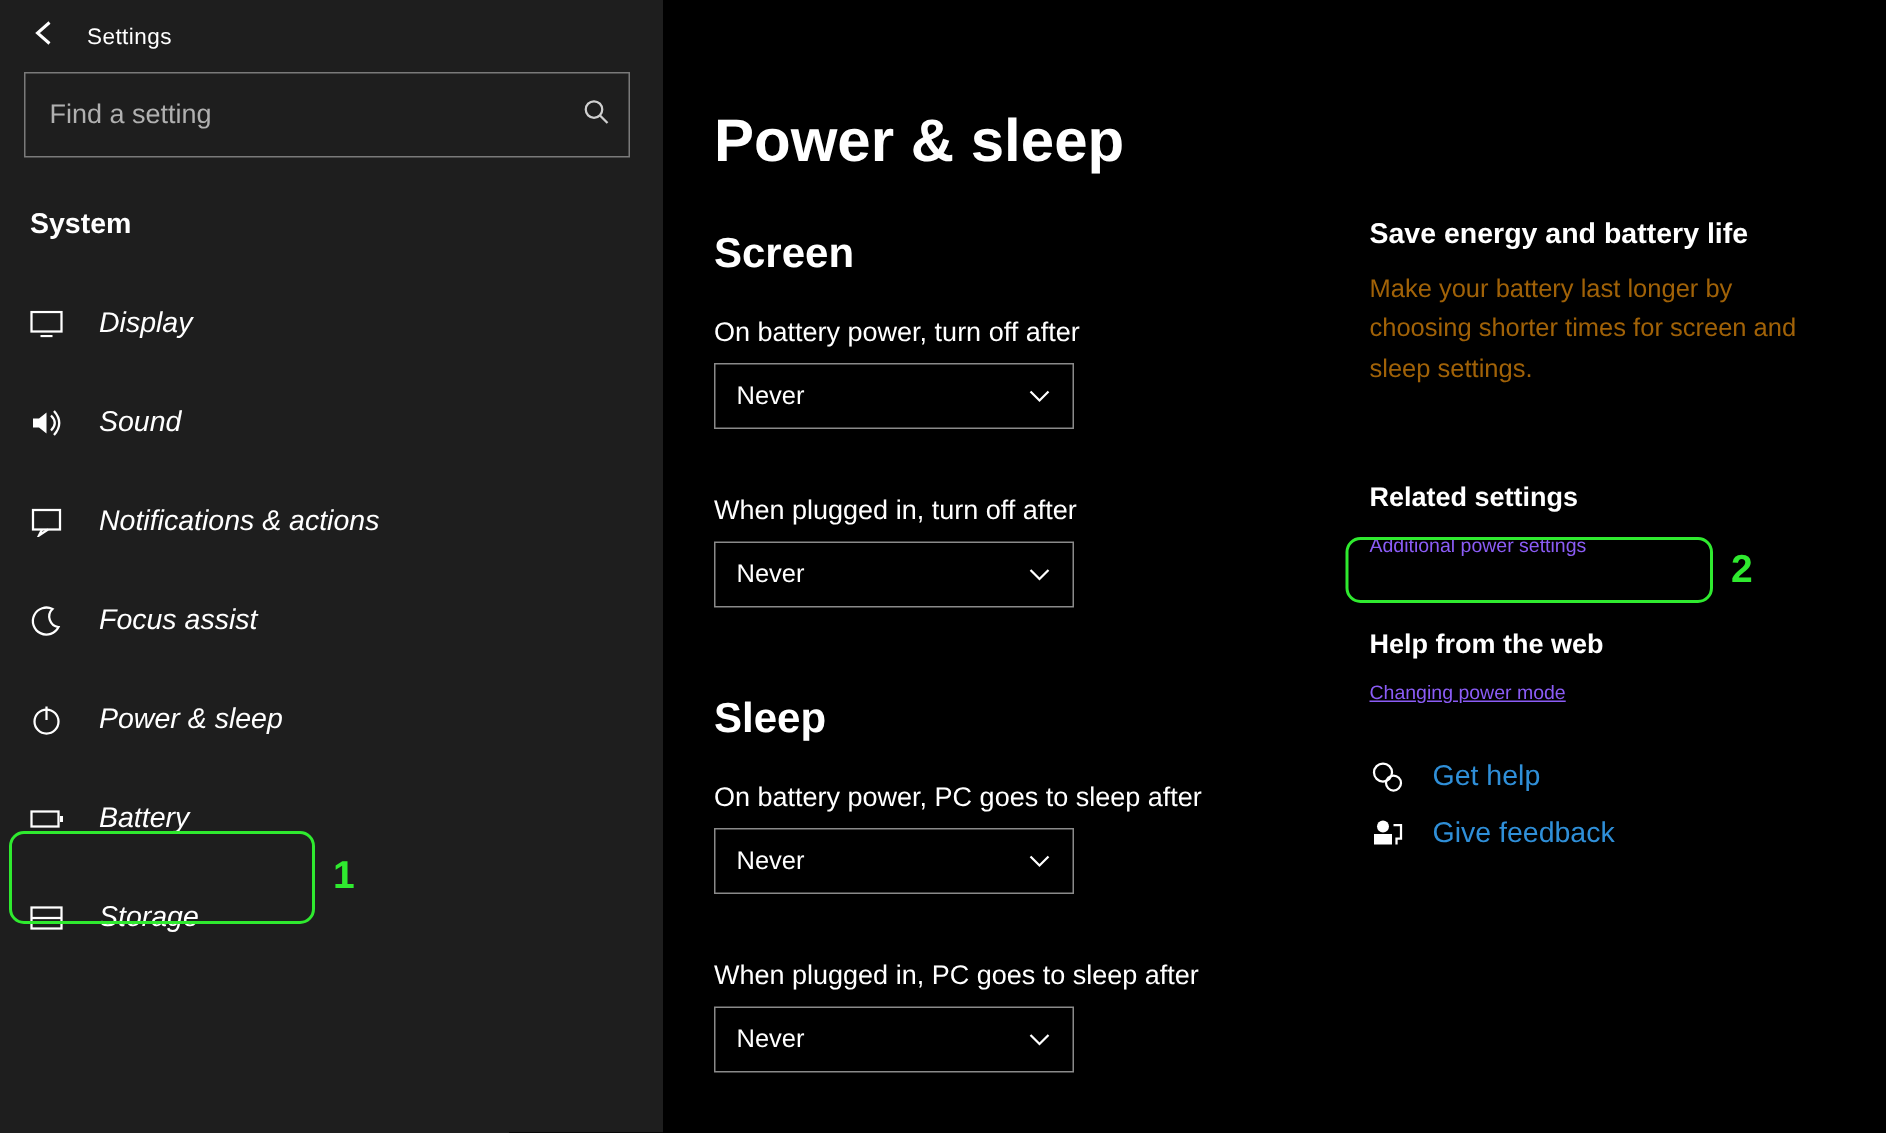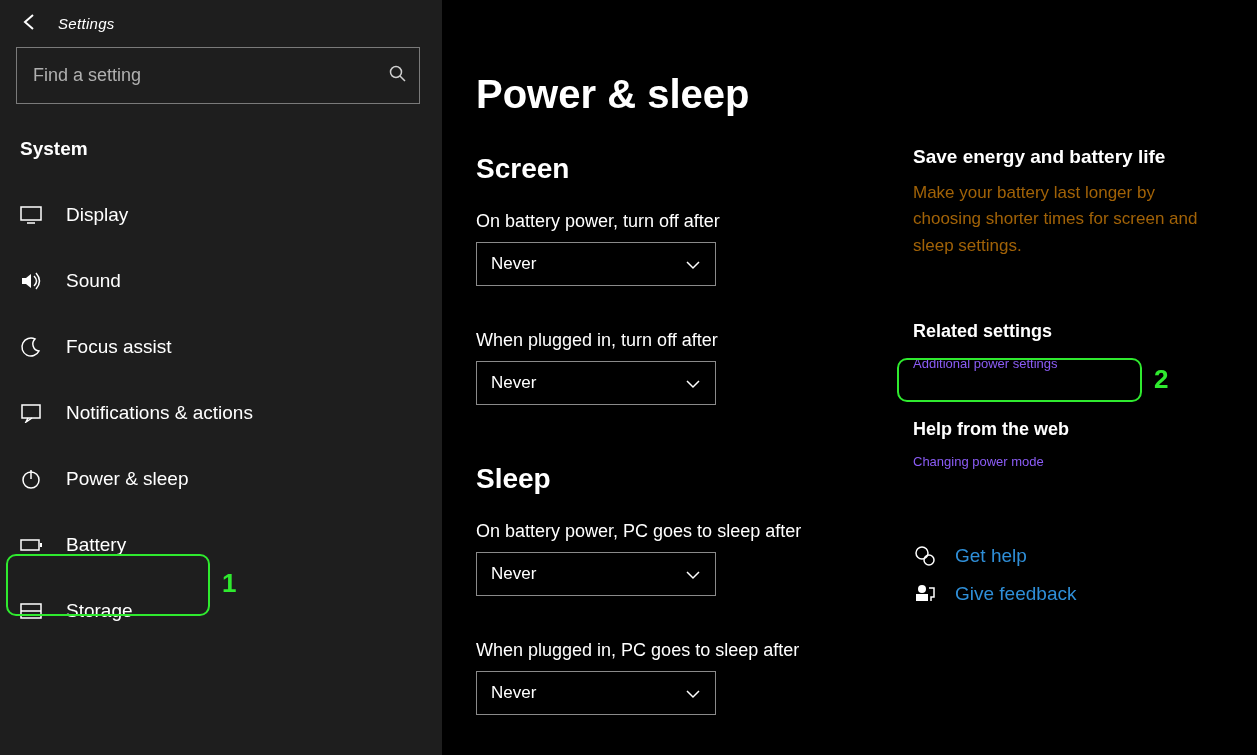--- a/index.html
+++ b/index.html
@@ -47,21 +47,21 @@
     flex: 1; height: 100%; background: #000; position: relative;
     padding: 36px 34px 0 34px; display: flex; gap: 36px;
   }
 
   
   .sb-header {
     display: flex; align-items: center; gap: 18px;
     padding: 0 20px 12px 20px;
   }
   .back-arrow svg { stroke:#fff; stroke-width:2; fill:none; }
-  .app-title { font-size: 15px; letter-spacing: .3px; font-style: italic; }
+  .app-title { font-size: 15px; letter-spacing: .3px; }
 
   .home-row {
     display: flex; align-items: center; gap: 22px;
     padding: 30px 14px 30px 14px; margin-left:6px;
   }
   .home-row svg{ stroke:#fff; stroke-width:1.5; fill:none;}
   .home-lbl { font-size: 22px; }
 
   .search-box {
     margin: 0 16px 0 16px;
@@ -81,21 +81,21 @@
     font-size:19px; font-weight:600; margin:34px 0 22px 20px;
   }
 
   .sb-items{ list-style:none; margin:0; padding:0; }
   .sb-item{
     display:flex; align-items:center; gap:24px;
     height:66px; padding-left:20px; cursor:default;
   }
   .sb-item .ic{ width:22px; display:flex; justify-content:center; align-items:center;}
   .sb-item .ic svg{stroke:#fff;stroke-width:1.5;fill:none;}
-  .sb-item .lbl{ font-size:19px; }
+  .sb-item .lbl{ font-size:19px;font-style:italic; }
   .sb-item.active{ background:#1e1e1e; }
   .sb-item.active .lbl{ color:#fff; }
 
   .annot-box{
     position:absolute; border:2.5px solid #2fea2f; border-radius:10px;
     pointer-events:none;
   }
   .annot-num{
     position:absolute; color:#2fea2f; font-weight:700; font-size:26px;
     pointer-events:none;
@@ -118,21 +118,21 @@
   
   .right-col{
     width:310px; padding-top:110px; font-size:17px;
   }
   .rc-h{ font-size:19px; font-weight:600; margin-bottom:12px; }
   .rc-p{ font-size:17px; line-height:1.55; color:#a16207; margin:0 0 62px 0; }
   .rc-sub{ font-size:18px; font-weight:600; margin-bottom:14px;margin-top:44px; }
   .rc-link{
     color:#8b5cf6; font-size:13px; display:block; margin-bottom:48px;
   }
-  .rc-link.sm{ margin-bottom:76px; }
+  .rc-link.sm{ margin-bottom:38px;text-decoration:underline; }
   .rc-row{ display:flex; align-items:center; gap:18px; margin-bottom:16px; }
   .rc-row .ric{ width:24px; display:flex; align-items:center; justify-content:center;}
   .rc-row .ric svg{stroke:#fff;stroke-width:1.5;fill:none;}
   .rc-row a{ color:#2f8fd8; font-size:19px;}
 
 </style>
 </head>
 <body>
 
 <div class="avatar"></div>
@@ -195,34 +195,34 @@
             <svg width="22" height="20">
               <polygon points="2,7 6,7 11,3 11,17 6,13 2,13" fill="#fff" stroke="none"></polygon>
               <path d="M14 5 Q19 10 14 15"></path>
               <path d="M16 2 Q23 10 16 18"></path>
             </svg>
           </span>
         <span class="lbl">Sound</span>
       </li>
       <li class="sb-item">
         <span class="ic">
-            <svg width="22" height="22">
-              <path d="M15 3 A9 9 0 1 0 19 15 A7 7 0 0 1 15 3 Z"></path>
-            </svg>
-          </span>
-        <span class="lbl">Focus assist</span>
-      </li>
-      <li class="sb-item">
-        <span class="ic">
             <svg width="22" height="20">
               <rect x="2" y="2" width="18" height="13"></rect>
               <polyline points="8,15 6,19 12,15"></polyline>
             </svg>
           </span>
         <span class="lbl">Notifications &amp; actions</span>
+      </li>
+      <li class="sb-item">
+        <span class="ic">
+            <svg width="22" height="22">
+              <path d="M15 3 A9 9 0 1 0 19 15 A7 7 0 0 1 15 3 Z"></path>
+            </svg>
+          </span>
+        <span class="lbl">Focus assist</span>
       </li>
       <li class="sb-item active">
         <span class="ic">
             <svg width="22" height="22">
               <circle cx="11" cy="12" r="8"></circle>
               <line x1="11" y1="2" x2="11" y2="11"></line>
             </svg>
           </span>
         <span class="lbl">Power &amp; sleep</span>
       </li>

